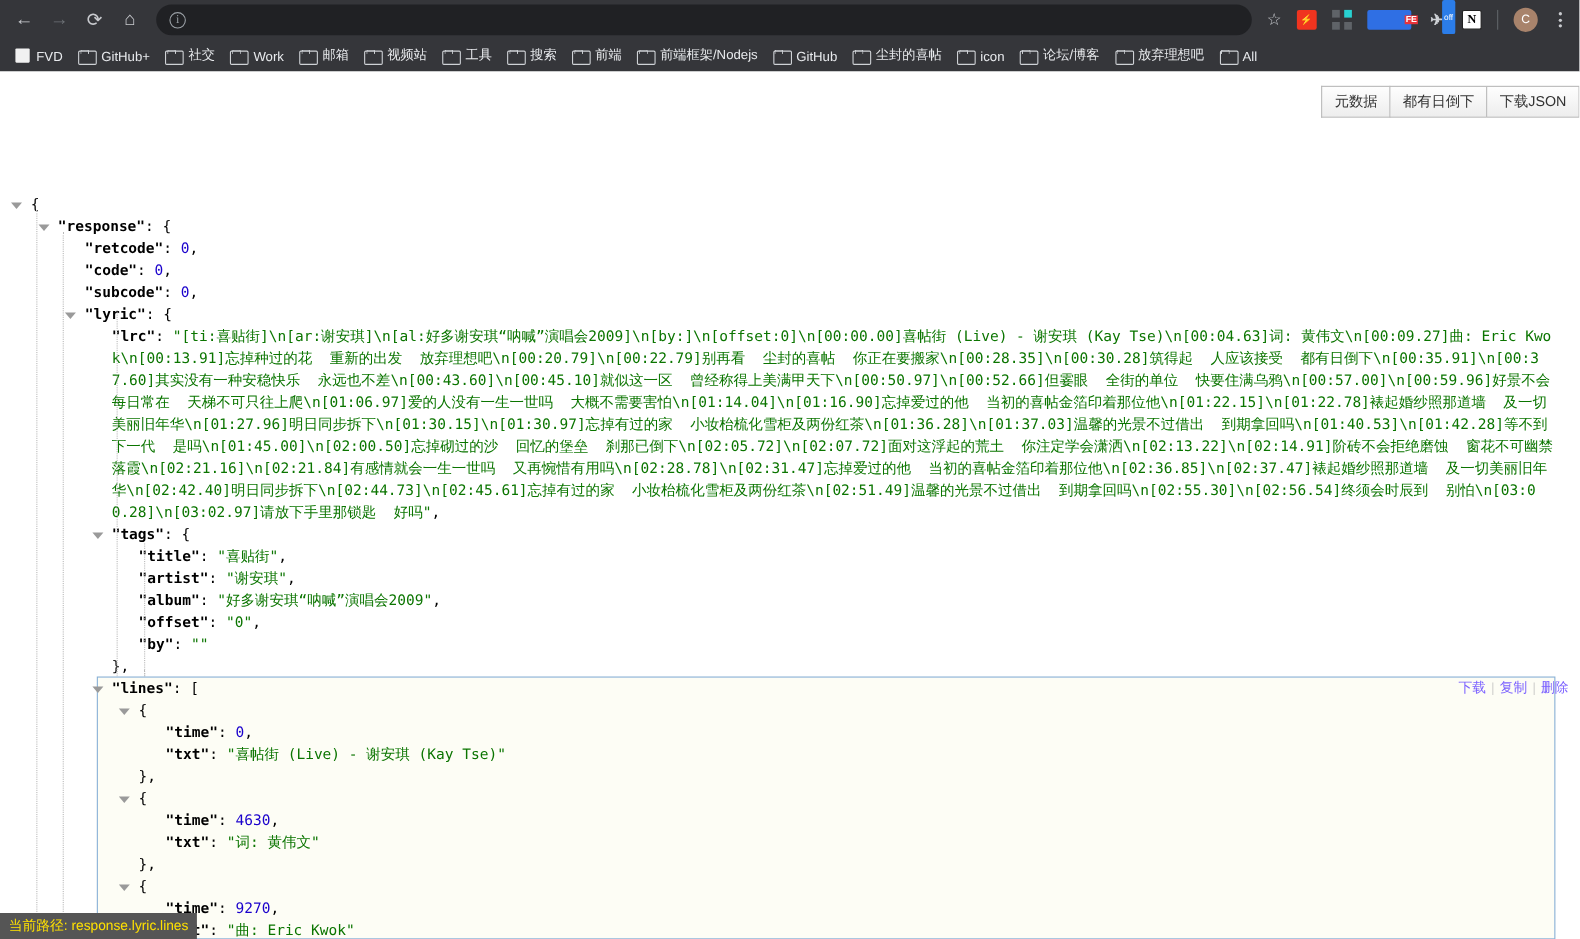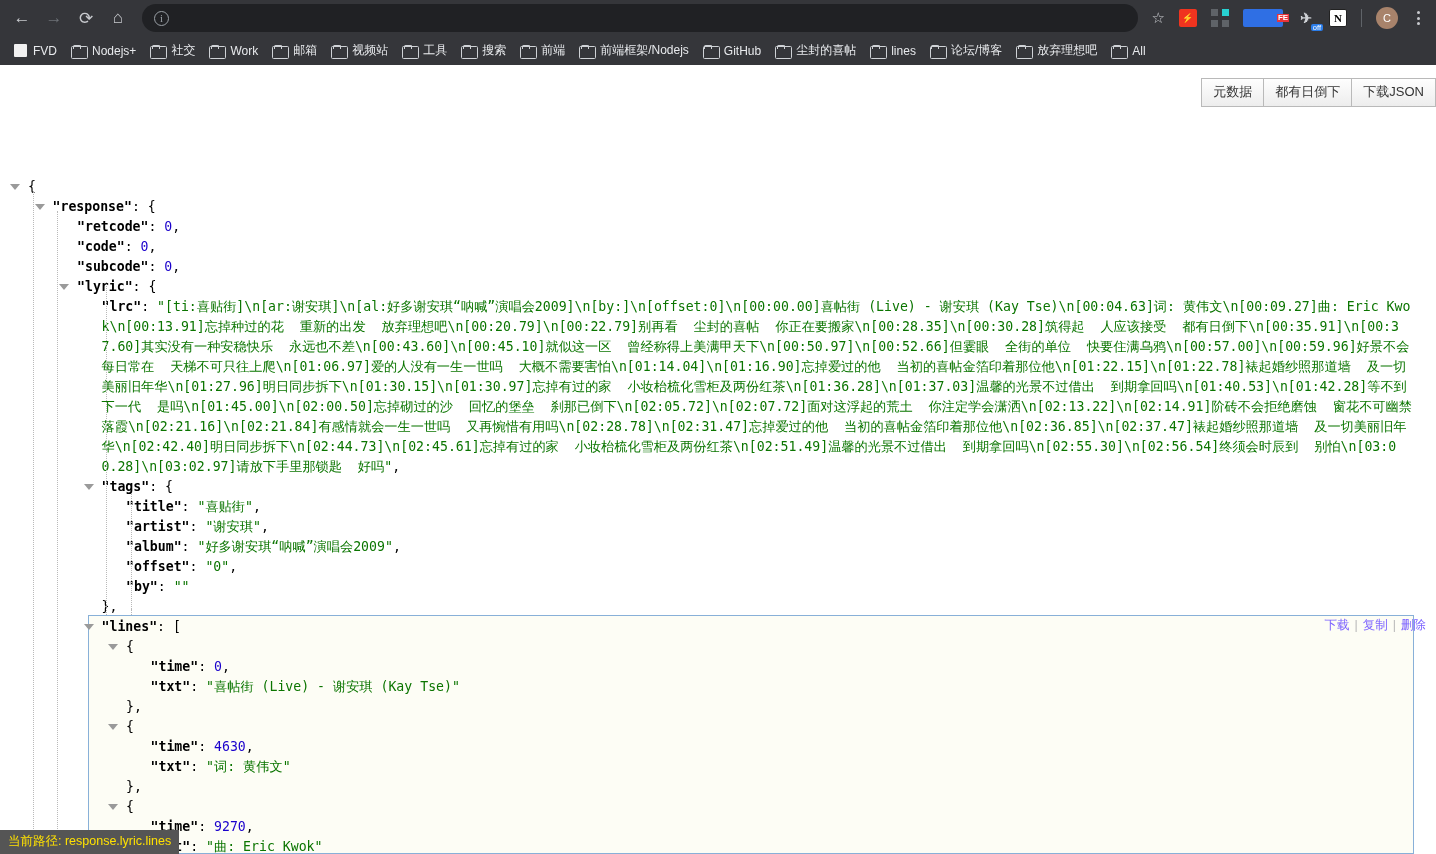--- a/index.html
+++ b/index.html
@@ -86,21 +86,21 @@
   #ext-grid i:nth-child(1){left:0;top:0;}
   #ext-grid i:nth-child(2){right:0;top:0;background:#28d1d1;}
   #ext-grid i:nth-child(3){left:0;bottom:0;}
   #ext-grid i:nth-child(4){right:0;bottom:0;}
   #ext-fe { background: #2f6fe4; padding-left: 40px; }
   #ext-fe span { background:#e8333a; color:#fff; padding:0 1px; font-size:8px;}
   #ext-off { background: transparent; color:#cfd2d6; font-size: 14px; }
   #ext-off .offbadge {
     position:absolute; bottom:-4px; right:-8px;
     background:#2b7de9; color:#fff; font-size:7.5px;
-    padding:0 2px; border-radius:2px; font-weight:normal;
+    padding:12px 2px; border-radius:2px; font-weight:normal;
   }
   #ext-notion { background:#fff; color:#000; border:1.3px solid #222; font-size:11px; font-family:"Liberation Serif",serif;}
   #chrome-divider { width:1px; height:18px; background:#5f6368; margin-left:14px; }
   #avatar {
     width: 22px; height: 22px; border-radius: 50%;
     background: #a8836b; color: #fff;
     font-size: 11px; display:flex; align-items:center; justify-content:center;
     margin-left: 14px; flex:0 0 auto;
   }
   #menu-dots {
@@ -215,21 +215,21 @@
     background: #fdfdf5;
     border: 1px solid #88b0d8;
     border-right: 1px solid #88b0d8;
     z-index: 1;
   }
   #lines-actions {
     position: absolute;
     right: 10px; top: 1px;
     font-size: 12.5px;
     color: #7b61ff;
-    font-family: Liberation Sans, sans-serif;
+    font-family: Liberation Serif, serif;
     z-index: 3;
   }
   #lines-actions span { cursor: pointer; }
   #lines-actions .sep { color: #b9b9b9; margin: 0 5px; }
 
   
   #status-bar {
     position: absolute;
     left: 0; bottom: 0;
     background: #555555;
@@ -280,21 +280,21 @@
     </div>
   </div>
 
   <div id="bookmarks-bar">
       <div class="bm">
         <span class="fvd-icon"></span>
         <span>FVD</span>
       </div>
       <div class="bm">
         <span class="folder-icon"></span>
-        <span>Nodejs+</span>
+        <span>GitHub+</span>
       </div>
       <div class="bm">
         <span class="folder-icon"></span>
         <span>社交</span>
       </div>
       <div class="bm">
         <span class="folder-icon"></span>
         <span>Work</span>
       </div>
       <div class="bm">
@@ -324,21 +324,21 @@
       <div class="bm">
         <span class="folder-icon"></span>
         <span>GitHub</span>
       </div>
       <div class="bm">
         <span class="folder-icon"></span>
         <span>尘封的喜帖</span>
       </div>
       <div class="bm">
         <span class="folder-icon"></span>
-        <span>lines</span>
+        <span>icon</span>
       </div>
       <div class="bm">
         <span class="folder-icon"></span>
         <span>论坛/博客</span>
       </div>
       <div class="bm">
         <span class="folder-icon"></span>
         <span>放弃理想吧</span>
       </div>
       <div class="bm">

